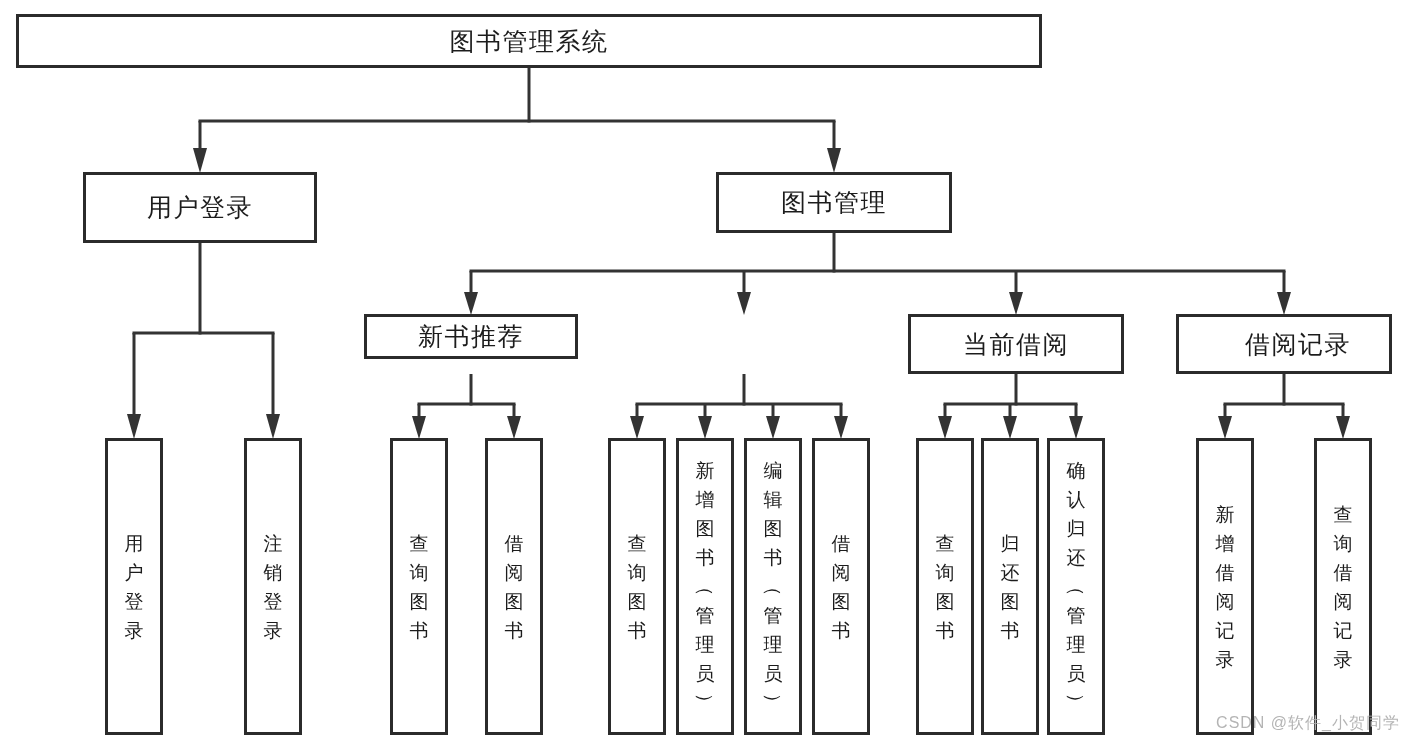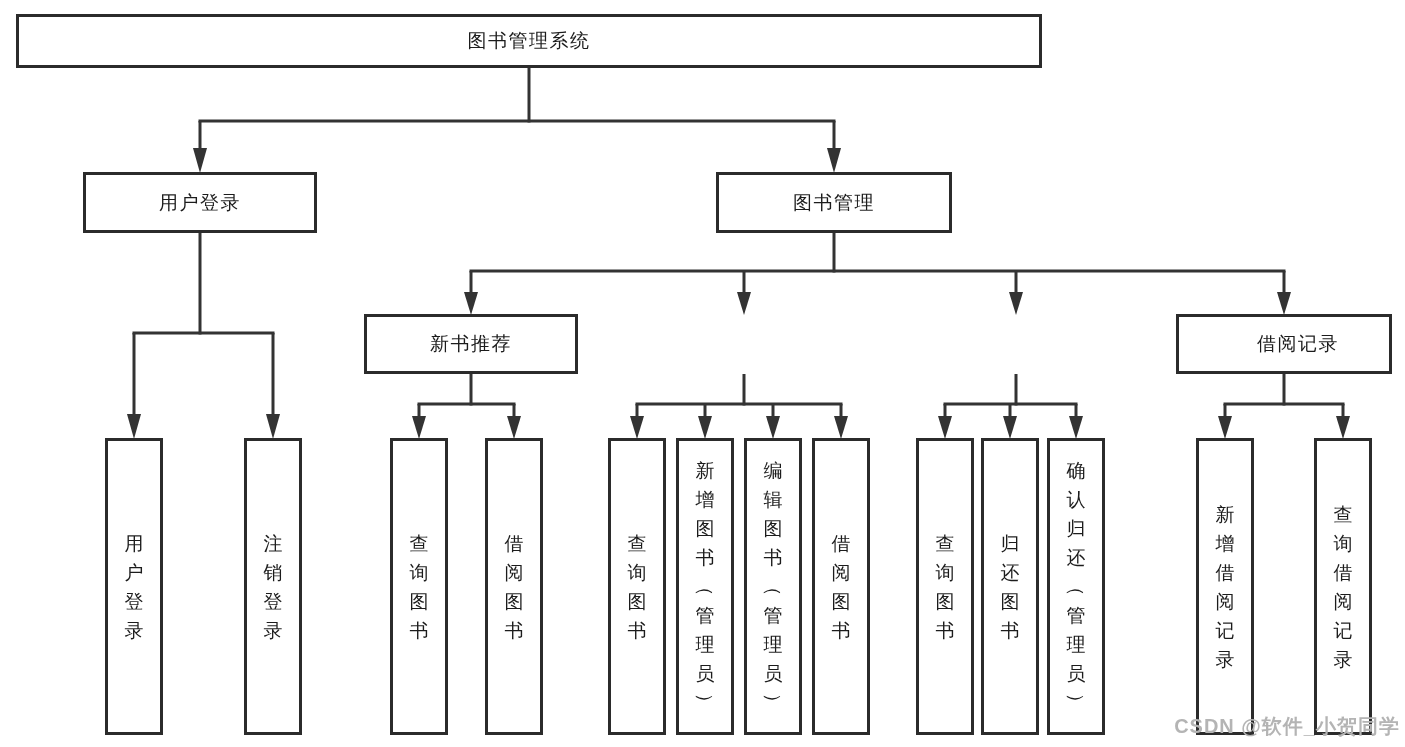--- a/index.html
+++ b/index.html
@@ -5,35 +5,35 @@
   html,body{margin:0;padding:0;background:#ffffff;}
   .canvas{
     position:relative;width:1405px;height:747px;background:#ffffff;
     font-family:"Liberation Sans",sans-serif;overflow:hidden;
   }
   .box{
     position:absolute;border:3px solid #2b2b2b;background:#ffffff;
     display:flex;align-items:center;justify-content:center;
     color:#1c1c1c;box-sizing:border-box;z-index:2;
   }
-  .hbox{font-size:19px;letter-spacing:1.5px;}
+  .hbox{font-size:25px;letter-spacing:1.5px;}
   .vbox{flex-direction:column;font-size:19px;}
   .vbox .vchar{display:block;width:100%;height:29px;line-height:29px;text-align:center;}
   .vbox .vchar.rot{transform:rotate(90deg);}
   svg.connectors{position:absolute;left:0;top:0;z-index:1;}
   .watermark{
     position:absolute;right:5px;top:713px;z-index:3;
-    font-size:20px;color:#b4b4b4;letter-spacing:1px;white-space:nowrap;font-weight:bold;
+    font-size:16px;color:#b4b4b4;letter-spacing:1px;white-space:nowrap;
   }
 
   
   #n-root            {left:16px;  top:14px;  width:1026px; height:54px;}
-  #n-user-login      {left:83px;  top:172px; width:234px;  height:61px;}
+  #n-user-login      {left:83px;  top:172px; width:234px;  height:71px;}
   #n-book-mgmt       {left:716px; top:172px; width:236px;  height:61px;}
-  #n-new-book        {left:364px; top:314px; width:214px;  height:60px;}
+  #n-new-book        {left:364px; top:314px; width:214px;  height:45px;}
   #n-book-borrow     {left:636px; top:314px; width:216px;  height:60px;}
   #n-current-borrow  {left:908px; top:314px; width:216px;  height:60px;}
   #n-borrow-record   {left:1176px;top:314px; width:216px;  height:60px;padding-left:28px;}
 
   .leaf{top:438px;width:58px;height:297px;}
   #l-user-login     {left:105px;}
   #l-logout         {left:244px;}
   #l-query-book-1   {left:390px;}
   #l-borrow-book-1  {left:485px;}
   #l-query-book-2   {left:608px;}
@@ -128,20 +128,21 @@
       </g>
     </g>
   </svg>
 
   <div id="n-root" class="box hbox">图书管理系统</div>
 
   <div id="n-user-login" class="box hbox">用户登录</div>
   <div id="n-book-mgmt" class="box hbox">图书管理</div>
 
   <div id="n-new-book" class="box hbox">新书推荐</div>
+  <div id="n-current-borrow" class="box hbox">当前借阅</div>
   <div id="n-borrow-record" class="box hbox">借阅记录</div>
 
   <div id="l-user-login" class="box vbox leaf">
       <span class="vchar">用</span>
       <span class="vchar">户</span>
       <span class="vchar">登</span>
       <span class="vchar">录</span>
     </div>
   <div id="l-logout" class="box vbox leaf">
       <span class="vchar">注</span>

